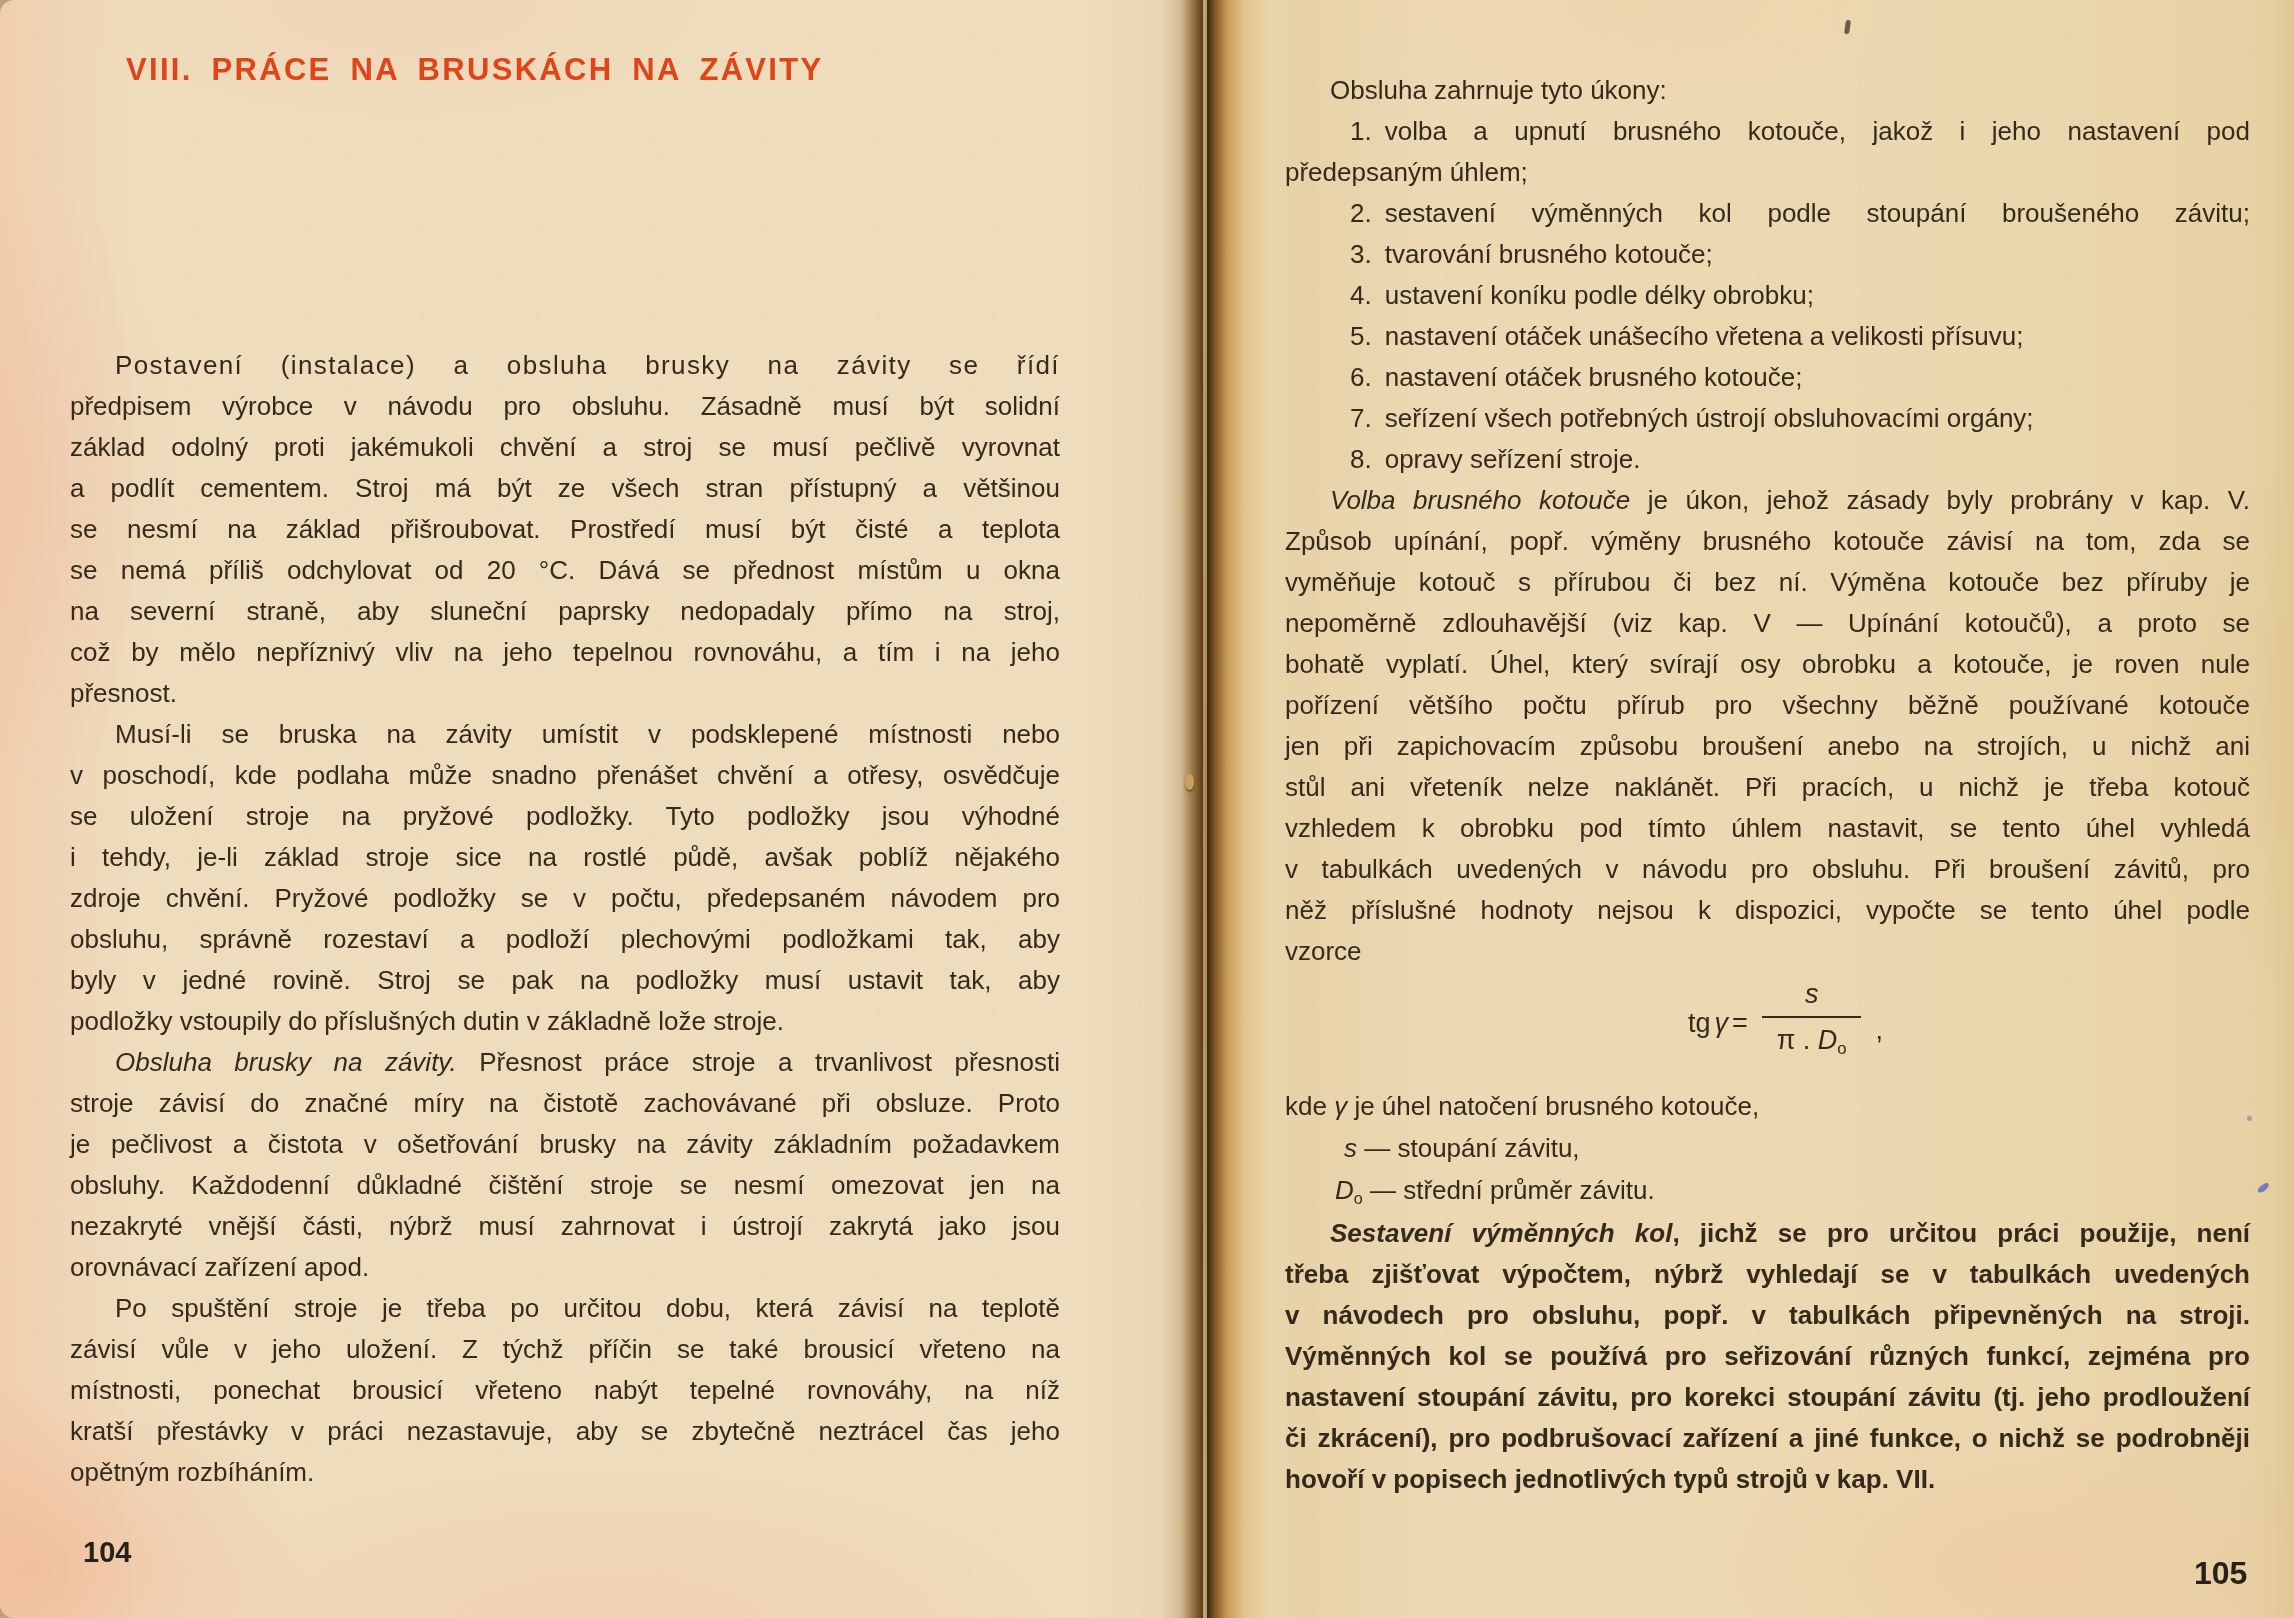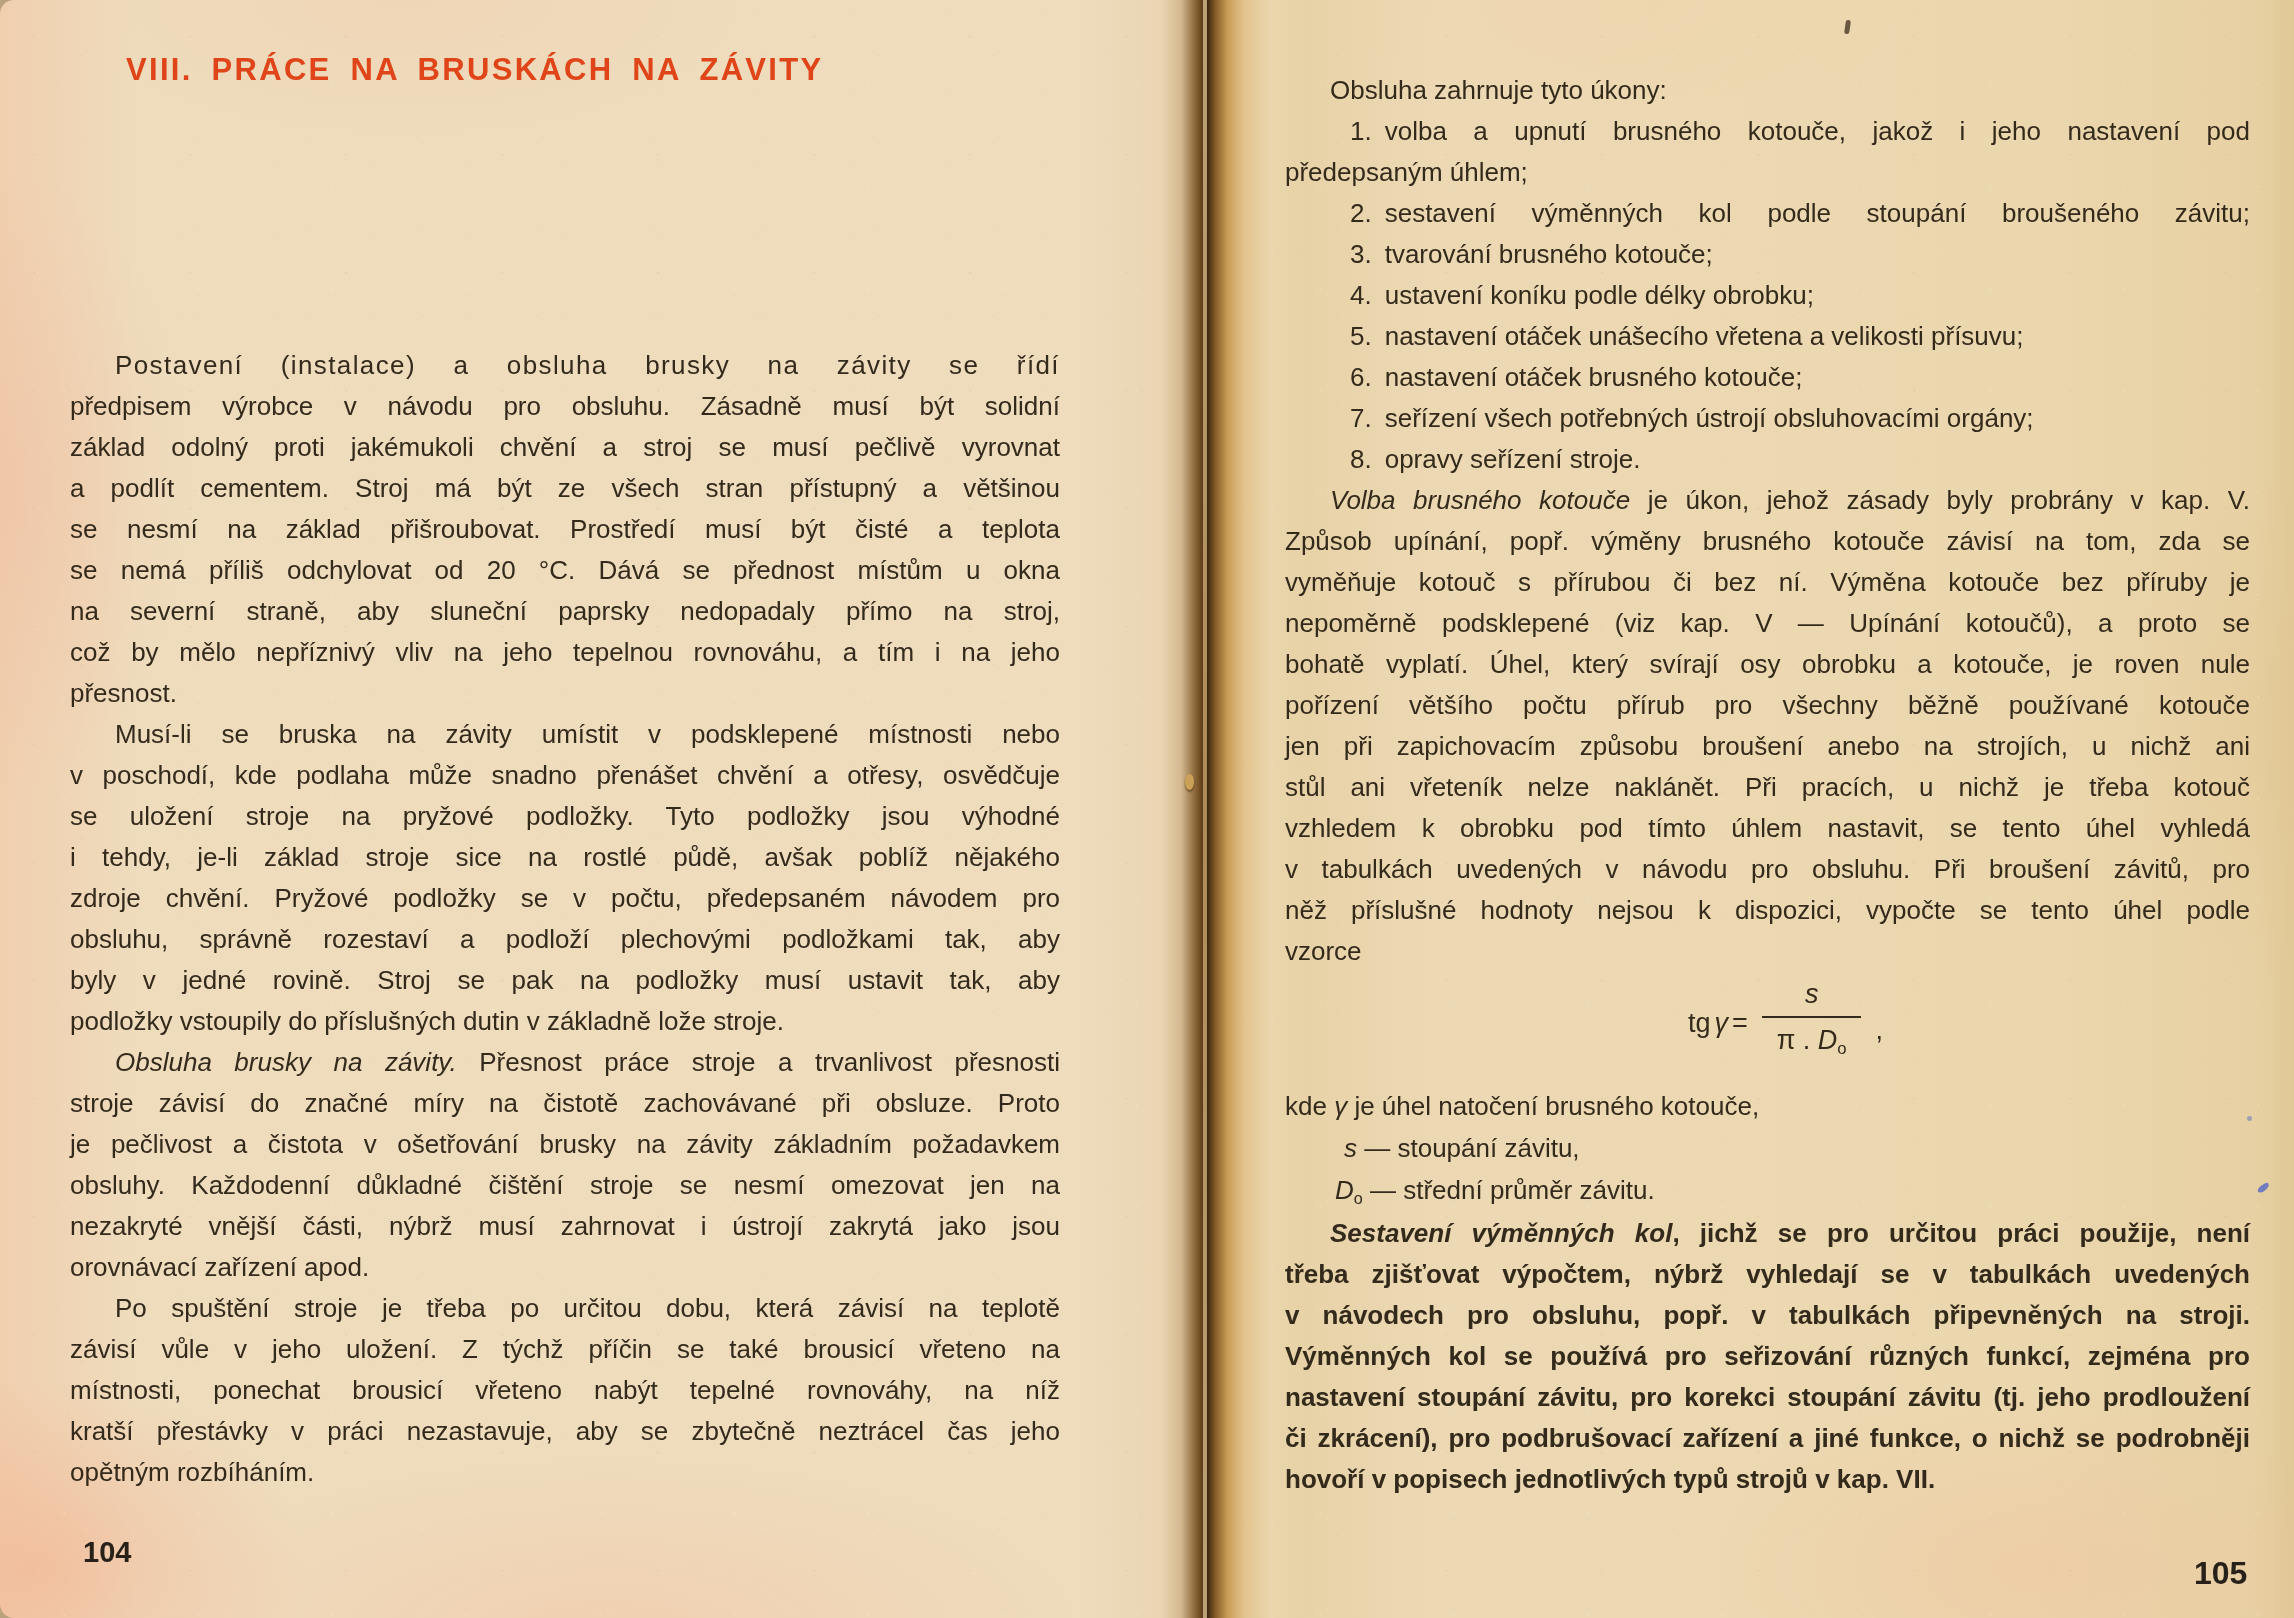--- a/index.html
+++ b/index.html
@@ -154,21 +154,21 @@
       <div class="line j li"><span>2. sestavení výměnných kol podle stoupání broušeného závitu;</span></div>
       <div class="line li"><span>3. tvarování brusného kotouče;</span></div>
       <div class="line li"><span>4. ustavení koníku podle délky obrobku;</span></div>
       <div class="line li"><span>5. nastavení otáček unášecího vřetena a velikosti přísuvu;</span></div>
       <div class="line li"><span>6. nastavení otáček brusného kotouče;</span></div>
       <div class="line li"><span>7. seřízení všech potřebných ústrojí obsluhovacími orgány;</span></div>
       <div class="line li"><span>8. opravy seřízení stroje.</span></div>
       <div class="line j in"><span class="it">Volba brusného kotouče</span><span> je úkon, jehož zásady byly probrány v kap. V.</span></div>
       <div class="line j"><span>Způsob upínání, popř. výměny brusného kotouče závisí na tom, zda se</span></div>
       <div class="line j"><span>vyměňuje kotouč s přírubou či bez ní. Výměna kotouče bez příruby je</span></div>
-      <div class="line j"><span>nepoměrně podsklepené (viz kap. V — Upínání kotoučů), a proto se</span></div>
+      <div class="line j"><span>nepoměrně zdlouhavější (viz kap. V — Upínání kotoučů), a proto se</span></div>
       <div class="line j"><span>bohatě vyplatí. Úhel, který svírají osy obrobku a kotouče, je roven nule</span></div>
       <div class="line j"><span>pořízení většího počtu přírub pro všechny běžně používané kotouče</span></div>
       <div class="line j"><span>jen při zapichovacím způsobu broušení anebo na strojích, u nichž ani</span></div>
       <div class="line j"><span>stůl ani vřeteník nelze naklánět. Při pracích, u nichž je třeba kotouč</span></div>
       <div class="line j"><span>vzhledem k obrobku pod tímto úhlem nastavit, se tento úhel vyhledá</span></div>
       <div class="line j"><span>v tabulkách uvedených v návodu pro obsluhu. Při broušení závitů, pro</span></div>
       <div class="line j"><span>něž příslušné hodnoty nejsou k dispozici, vypočte se tento úhel podle</span></div>
       <div class="line"><span>vzorce</span></div>
     </div>
 

